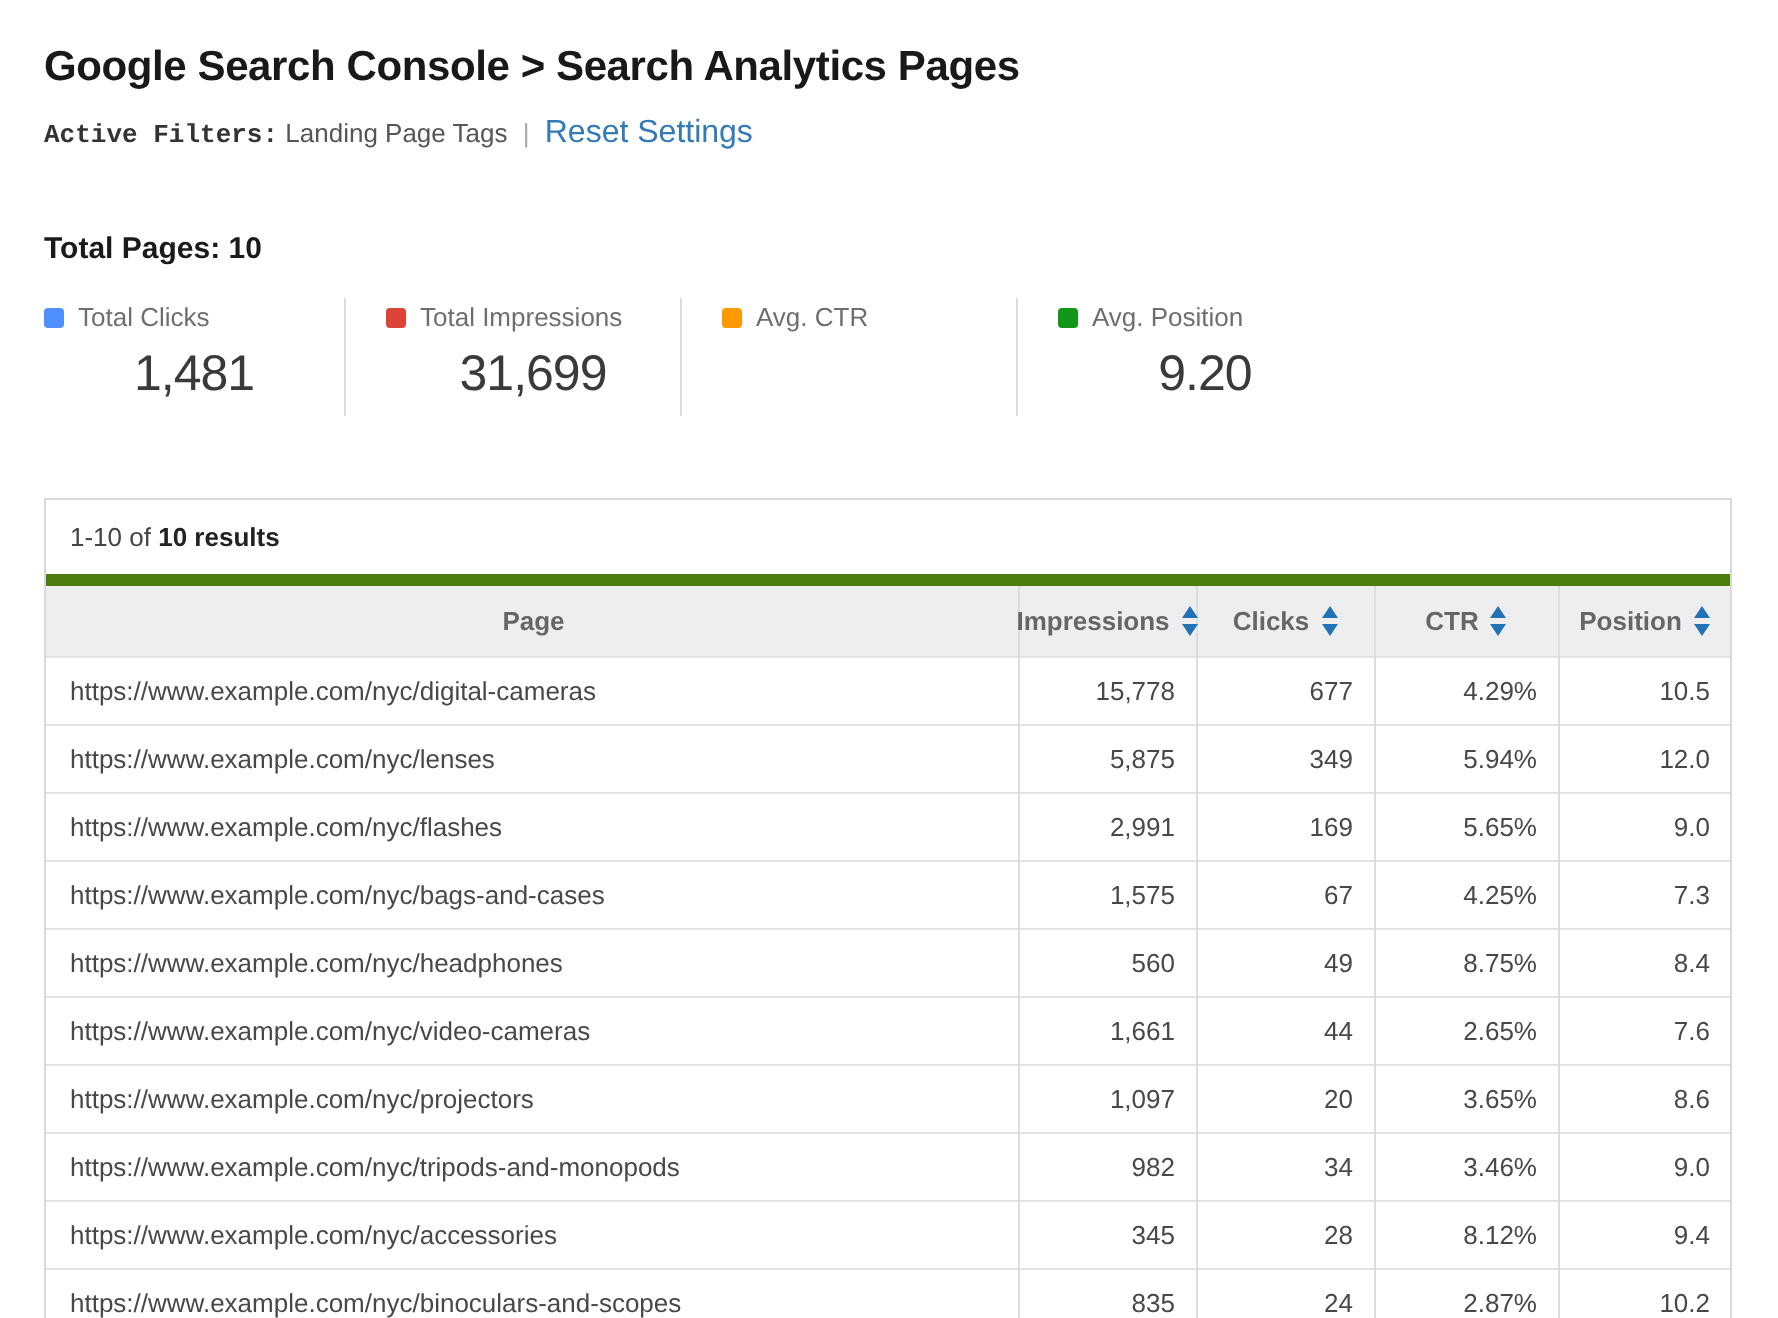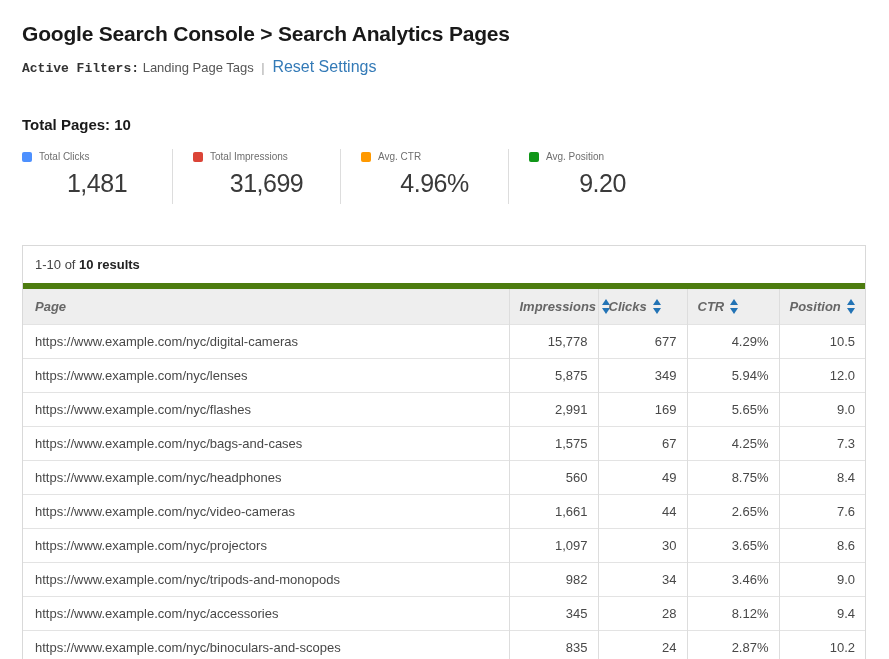--- a/index.html
+++ b/index.html
@@ -28,21 +28,21 @@
     width: 168px; flex: 0 0 auto;
     border-left: 1px solid #ddd; padding-left: 20px;
     padding-top: 2px; padding-bottom: 6px;
   }
   .metric-card:first-child { border-left: none; padding-left: 0; width: 150px; }
   .metric-label-row { display: flex; align-items: center; }
   .metric-swatch {
     width: 10px; height: 10px; border-radius: 2px;
     display: inline-block; margin-right: 7px; flex: 0 0 auto;
   }
-  .metric-label { font-size: 10px; color: #6e6e6e; }
+  .metric-label { font-size: 13px; color: #6e6e6e; }
   .metric-value { font-size: 25px; color: #3a3a3a; margin-top: 7px; letter-spacing: -0.5px; text-align: center; }
 
   
   .table-card { margin-top: 41px; border: 1px solid #d9d9d9; width: 844px; background: #fff; }
   .results-bar {
     padding: 11px 12px; font-size: 13px; color: #444;
     border-bottom: 6px solid #4d7c0f;
   }
   .results-bar b { color: #222; }
 
@@ -52,21 +52,21 @@
   col.c-clicks { width: 89px; }
   col.c-ctr { width: 92px; }
   col.c-position { width: 86px; }
 
   thead th {
     background: #eee; border-left: 1px solid #ddd;
     padding: 10px 10px; font-size: 13px; font-weight: 700; color: #666;
     text-align: left; vertical-align: middle;
   }
   thead th:first-child { border-left: none; padding-left: 12px; }
-  .th-inner { display: flex; align-items: center; justify-content: flex-start; font-style: italic; }
+  .th-inner { display: flex; align-items: center; justify-content: center; }
   .sort-arrows { display: flex; flex-direction: column; align-items: center; gap: 3px; margin-left: 6px; }
   .arrow-up {
     width: 0; height: 0;
     border-left: 4px solid transparent; border-right: 4px solid transparent;
     border-bottom: 6px solid #2273b5;
   }
   .arrow-down {
     width: 0; height: 0;
     border-left: 4px solid transparent; border-right: 4px solid transparent;
     border-top: 6px solid #2273b5;
@@ -109,21 +109,20 @@
           <span class="metric-swatch" style="background: rgb(219, 68, 55);"></span>
           <span class="metric-label">Total Impressions</span>
         </div>
         <div class="metric-value">31,699</div>
       </div>
       <div class="metric-card">
         <div class="metric-label-row">
           <span class="metric-swatch" style="background: rgb(255, 153, 0);"></span>
           <span class="metric-label">Avg. CTR</span>
         </div>
-        <div class="metric-value">4.96%</div>
       </div>
       <div class="metric-card">
         <div class="metric-label-row">
           <span class="metric-swatch" style="background: rgb(16, 150, 24);"></span>
           <span class="metric-label">Avg. Position</span>
         </div>
         <div class="metric-value">9.20</div>
       </div>
     </div>
 
@@ -224,21 +223,21 @@
           <tr>
             <td class="cell-page">https://www.example.com/nyc/video-cameras</td>
             <td class="cell-num">1,661</td>
             <td class="cell-num">44</td>
             <td class="cell-num">2.65%</td>
             <td class="cell-num">7.6</td>
           </tr>
           <tr>
             <td class="cell-page">https://www.example.com/nyc/projectors</td>
             <td class="cell-num">1,097</td>
-            <td class="cell-num">30</td>
+            <td class="cell-num">20</td>
             <td class="cell-num">3.65%</td>
             <td class="cell-num">8.6</td>
           </tr>
           <tr>
             <td class="cell-page">https://www.example.com/nyc/tripods-and-monopods</td>
             <td class="cell-num">982</td>
             <td class="cell-num">34</td>
             <td class="cell-num">3.46%</td>
             <td class="cell-num">9.0</td>
           </tr>

